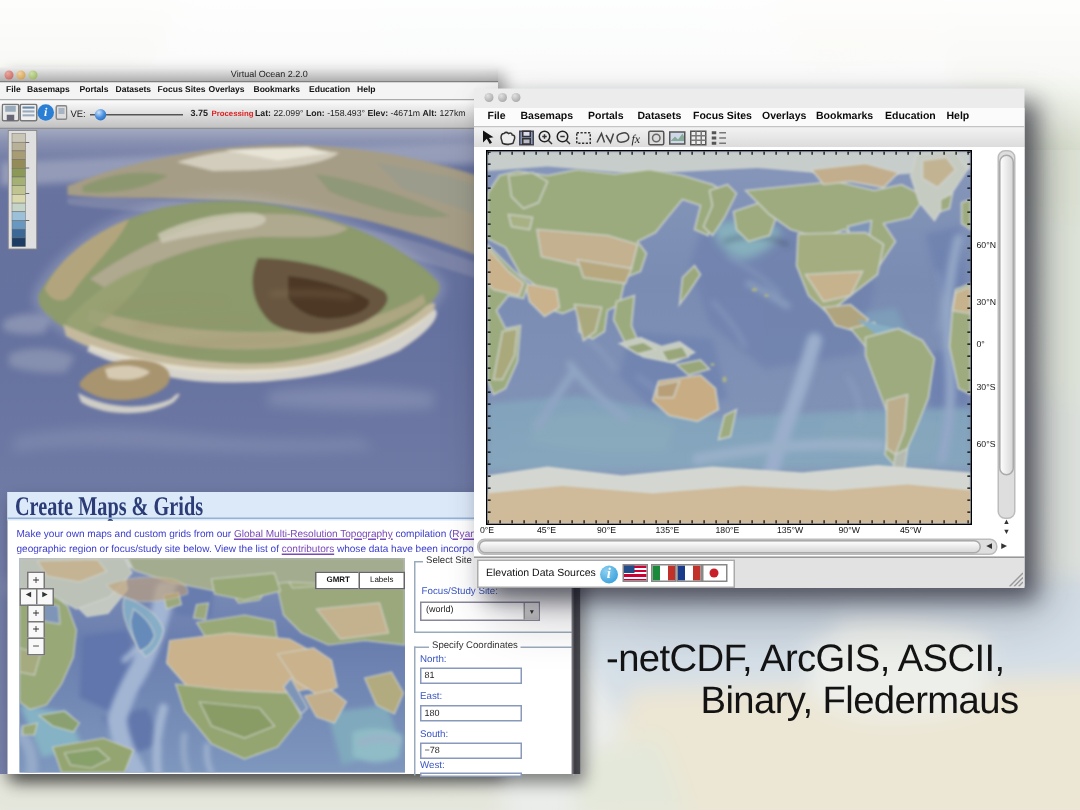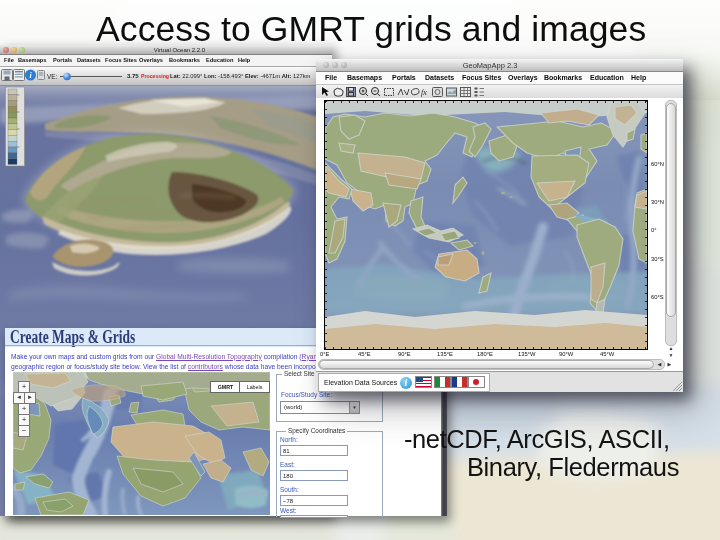--- a/index.html
+++ b/index.html
@@ -9,21 +9,21 @@
 
 #vo{position:absolute;left:0;top:45px;width:332px;height:471px;background:#eee;box-shadow:4px 4px 10px rgba(0,0,0,0.4);}
 #vo-title{position:absolute;left:0;top:0;width:100%;height:9px;background:linear-gradient(#ececec,#b0b0b0);border-bottom:1px solid #808080;font-size:6px;text-align:center;color:#222;line-height:10px;text-indent:27px;}
 #vo-menu{position:absolute;left:0;top:10px;width:100%;height:11px;background:#f4f4f4;border-bottom:1px solid #aaa;}
 #vo-menu span{position:absolute;top:2.2px;font-size:5.7px;font-weight:700;color:#111;}
 #vo-tool{position:absolute;left:0;top:22px;width:100%;height:18px;background:linear-gradient(#fbfbfb,#c2c2c2);border-bottom:1px solid #909090;}
 #vo-tool span{position:absolute;top:6px;font-size:6.3px;color:#222;white-space:nowrap;}
 #vo-map{position:absolute;left:0;top:41px;width:332px;height:430px;}
 .dot{position:absolute;width:6px;height:6px;border-radius:50%;}
 
-#cmg{position:absolute;left:5px;top:328px;width:442px;height:188px;background:#fff;box-shadow:3px 6px 10px rgba(0,0,0,0.45);}
+#cmg{position:absolute;left:5px;top:328px;width:382px;height:188px;background:#fff;box-shadow:3px 6px 10px rgba(0,0,0,0.45);}
 #cmg-band{position:absolute;left:0;top:0;width:100%;height:19px;background:#dce9f8;}
 #cmg-h{position:absolute;left:5px;top:-1.5px;font-family:"Liberation Serif",serif;font-weight:bold;font-size:18px;color:#2b3c77;letter-spacing:0;transform:scaleX(0.75);transform-origin:0 0;}
 #cmg-rule{position:absolute;left:0px;top:17px;width:382px;height:1px;background:#93b3d6;}
 .cmgp{position:absolute;left:6px;font-size:6.7px;color:#3a3ccc;white-space:nowrap;}
 #cmg-map{position:absolute;left:8px;top:44px;width:257px;height:143px;background:#7a8cb8;}
 #cmg-sb{position:absolute;right:0.5px;top:0;width:6px;height:188px;background:linear-gradient(90deg,#8a8a90,#3c3c42 35%,#4a4a52);}
 .fl{position:absolute;font-size:6.5px;color:#3a55c0;}
 .fi{position:absolute;background:#fff;border:1px solid #8899bb;font-size:6px;color:#222;line-height:10px;padding-left:2px;width:64px;height:9px;}
 .fsl{position:absolute;font-size:6.4px;color:#333;background:#fff;padding:0 2px;}
 
@@ -74,21 +74,20 @@
       <path d="M420,460 L740,450 L740,550 L400,550 Z" fill="#e8e1cb"></path>
       <path d="M540,420 Q600,405 660,425 L655,470 Q580,490 540,465 Z" fill="#e9ece7"></path>
       <path d="M390,500 L440,490 L460,545 L380,545 Z" fill="#dfe3d2"></path>
       <path d="M-10,510 L180,505 L330,520 L340,545 L-10,545 Z" fill="#dee0d2"></path>
       <path d="M420,395 Q500,380 560,398 L555,425 Q480,432 425,420 Z" fill="#c5d2de"></path>
     </g>
     <rect x="0" y="0" width="720" height="100" fill="url(#topwhite)"></rect>
     <rect x="0" y="100" width="720" height="440" fill="#ffffff" opacity="0.18"></rect>
   </svg>
 
-  <div id="title">Access to GMRT grids and images</div>
 
   <div id="vo">
     <div id="vo-title">Virtual Ocean 2.2.0</div>
     <div class="dot" style="left:3px;top:2px;background:radial-gradient(circle at 35% 30%,#e9a9a2,#c05a50);"></div>
     <div class="dot" style="left:11px;top:2px;background:radial-gradient(circle at 35% 30%,#f2d2a0,#c89640);"></div>
     <div class="dot" style="left:19px;top:2px;background:radial-gradient(circle at 35% 30%,#cfe0a8,#8fae53);"></div>
     <div id="vo-menu">
       <span style="left:4px">File</span>
         <span style="left:18px">Basemaps</span>
         <span style="left:53px">Portals</span>
@@ -342,21 +341,20 @@
     <span class="fl" style="left:275px;top:133px;">East:</span>
     <div class="fi" style="left:275px;top:141.5px;">180</div>
     <span class="fl" style="left:275px;top:158px;">South:</span>
     <div class="fi" style="left:275px;top:166.5px;">−78</div>
     <span class="fl" style="left:275px;top:178.5px;">West:</span>
     <div class="fi" style="left:275px;top:186.5px;height:1px;"></div>
     <div id="cmg-sb"></div>
   </div>
 
   <div id="gma">
-    <div id="gma-title">GeoMapApp 2.3</div>
     <div class="dot" style="left:7px;top:3px;background:radial-gradient(circle at 35% 30%,#e0e0e0,#9a9a9a);"></div>
     <div class="dot" style="left:16px;top:3px;background:radial-gradient(circle at 35% 30%,#e0e0e0,#9a9a9a);"></div>
     <div class="dot" style="left:25px;top:3px;background:radial-gradient(circle at 35% 30%,#e0e0e0,#9a9a9a);"></div>
     <div id="gma-menu">
       <span style="left:9px">File</span>
         <span style="left:31px">Basemaps</span>
         <span style="left:76px">Portals</span>
         <span style="left:109px">Datasets</span>
         <span style="left:146px">Focus Sites</span>
         <span style="left:192px">Overlays</span>

